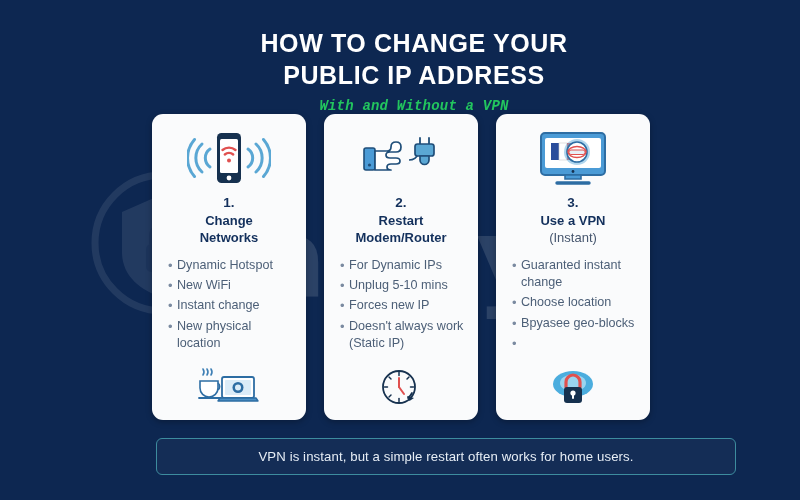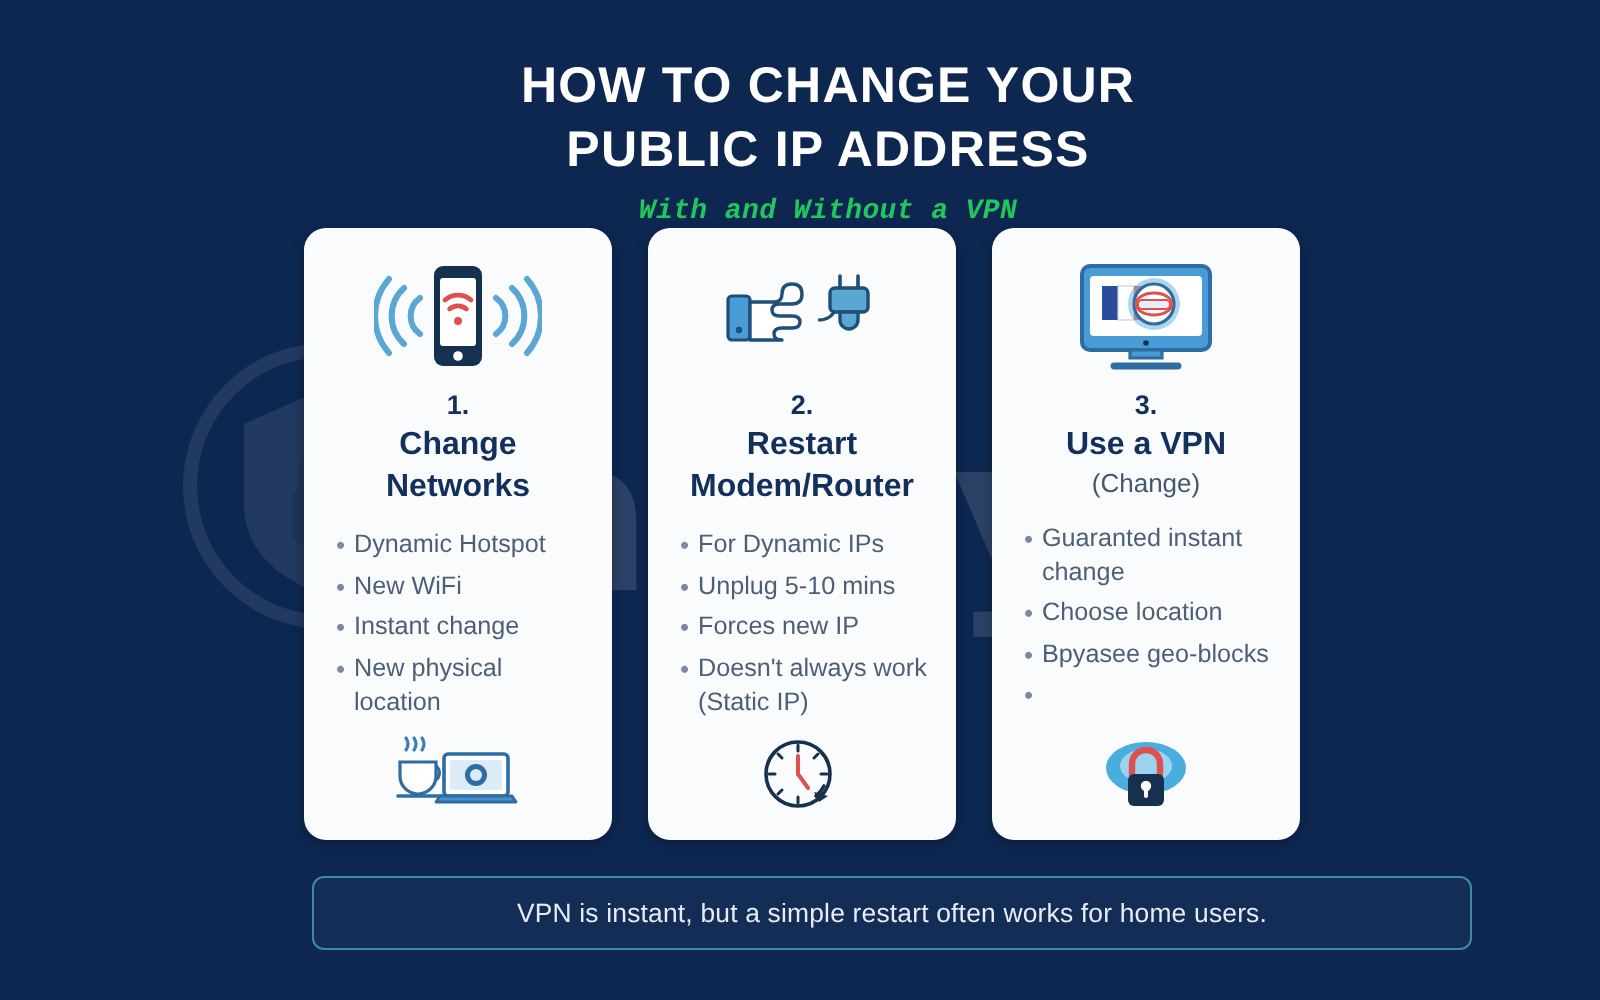--- a/index.html
+++ b/index.html
@@ -77,21 +77,21 @@
     flex-direction:column;
     align-items:center;
     box-shadow:0 2px 6px rgba(0,0,0,.28);
   }
   .card-icon { height:56px; display:flex; align-items:center; justify-content:center; }
   .card-heading { text-align:center; margin-top:8px; }
   .card-num {
     color:#13305c; font-weight:bold; font-size:13.5px; line-height:1.35;
   }
   .card-title {
-    color:#13305c; font-weight:bold; font-size:16px; line-height:1.32;
+    color:#13305c; font-weight:bold; font-size:13px; line-height:1.32;
   }
   .card-note {
     color:#46566e; font-size:13px; line-height:1.35; font-weight:normal;
   }
   .bullets {
     margin-top:10px;
     width:100%;
     padding-left:4px;
     flex:1;
   }
@@ -296,21 +296,21 @@
           <ellipse cx="42" cy="21" rx="9" ry="5.5" fill="none" stroke="#e0504f" stroke-width="1.4"></ellipse>
           <rect x="34" cy="0" y="19" width="16" height="4.5" rx="2" fill="#e7eef6" stroke="#e0504f" stroke-width="1"></rect>
           <circle cx="38" cy="40.5" r="1.4" fill="#16314f"></circle>
           <path d="M30 44 h16 v4 h-16 Z" fill="#4b9bd6" stroke="#2d6da3" stroke-width="1.6"></path>
           <path d="M22 52 h32" stroke="#2d6da3" stroke-width="3.4" stroke-linecap="round"></path>
         </svg>
       </div>
       <div class="card-heading">
         <div class="card-num">3.</div>
         <div class="card-title">Use a VPN</div>
-        <div class="card-note">(Change)</div>
+        <div class="card-note">(Instant)</div>
       </div>
       <div class="bullets">
         <div class="bullet">
           <span class="dot">•</span>
           <span class="btxt">Guaranted instant change</span>
         </div>
         <div class="bullet">
           <span class="dot">•</span>
           <span class="btxt">Choose location</span>
         </div>

